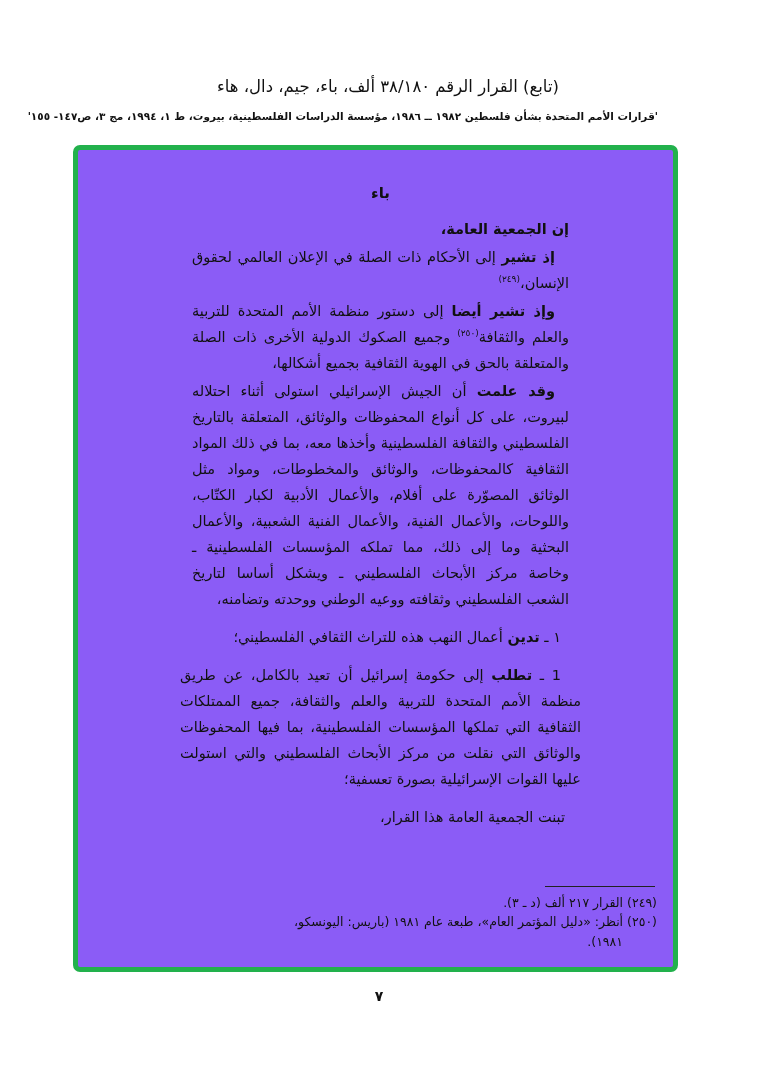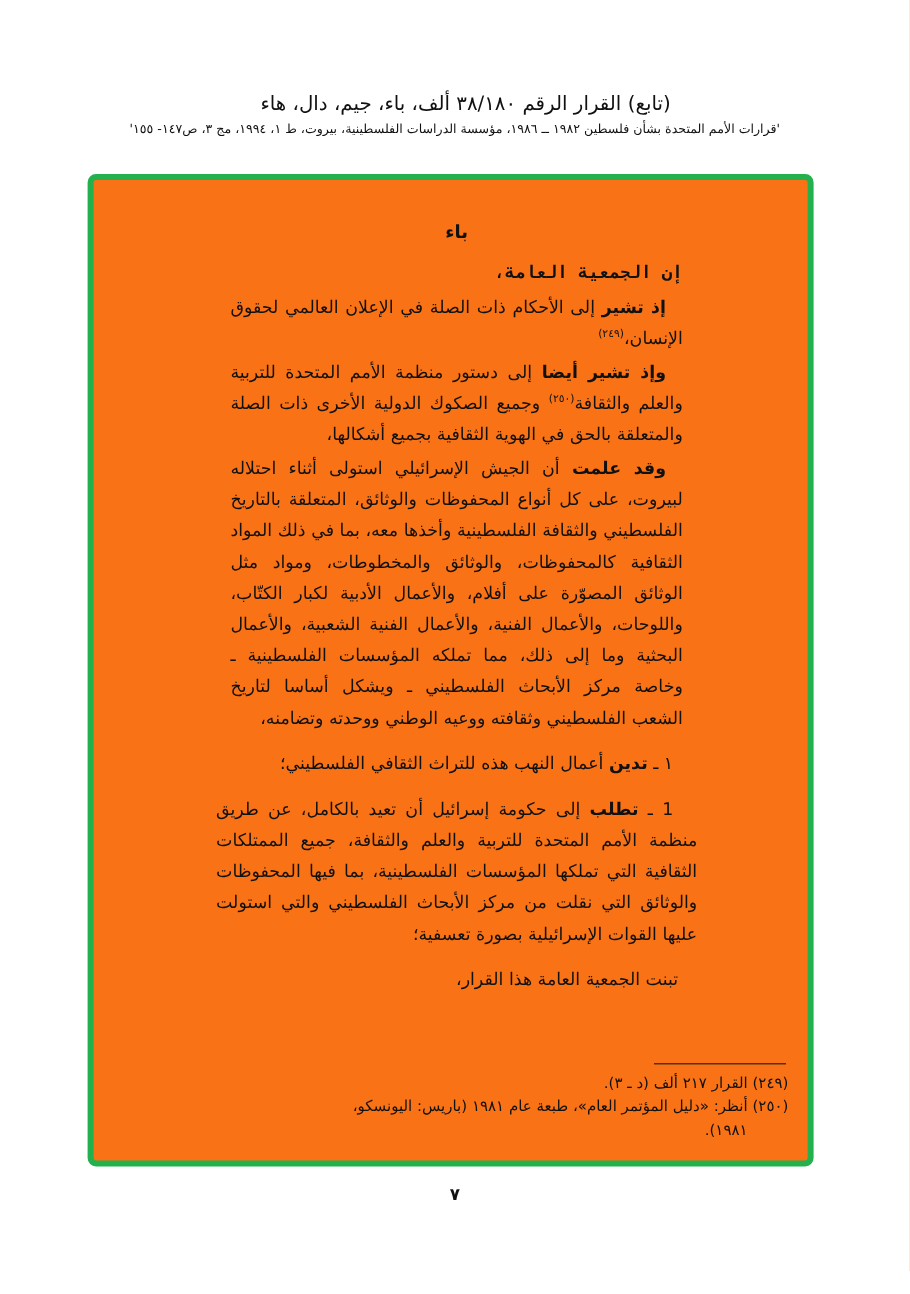--- a/index.html
+++ b/index.html
@@ -12,43 +12,43 @@
   
   .header {
     position:absolute; top:76px; left:100px; right:100px;
     text-align:center; direction:rtl;
   }
   .header .title {
     font-weight:normal; font-size:16.5px; line-height:22px;
     padding-left:18px; white-space:nowrap;
   }
   .header .citation {
-    font-weight:normal; font-size:10.5px; line-height:16px;
-    margin-top:2px; white-space:nowrap;
+    font-weight:bold; font-size:10.5px; line-height:16px;
+    margin-top:10px; white-space:nowrap;
   }
   
   .frame {
     position:absolute; top:145px; left:73px;
     width:605px; height:827px;
     border:5px solid #22b14c; border-radius:7px;
-    background:#f97316;
+    background:#8b5cf6;
     display:flex; flex-direction:column;
     overflow:hidden;
   }
   .doc-body {
     padding:30px 92px 0 102px;
     font-size:14.5px; line-height:26px;
     text-align:justify; direction:rtl;
     overflow:hidden;
   }
   .section-heading {
     text-align:center; font-weight:bold; font-size:15px;
     margin-bottom:10px;
   }
-  .opening { font-weight:bold; margin-bottom:2px; text-indent:12px;font-family:Liberation Mono, monospace; }
+  .opening { font-weight:bold; margin-bottom:2px; text-indent:12px; }
   p.para  { text-indent:14px; margin:2px 12px; }
   p.op    { text-indent:20px; margin:12px 0; }
   p.closing { text-indent:16px; margin:8px 0; }
   .b { font-weight:bold; }
   sup.fnref { font-size:9px; line-height:0; vertical-align:6px; }
   
   .footnotes {
     margin-top:auto; flex-shrink:0;
     padding:0 16px 16px 30px;
     font-size:12.5px; line-height:19.5px;

